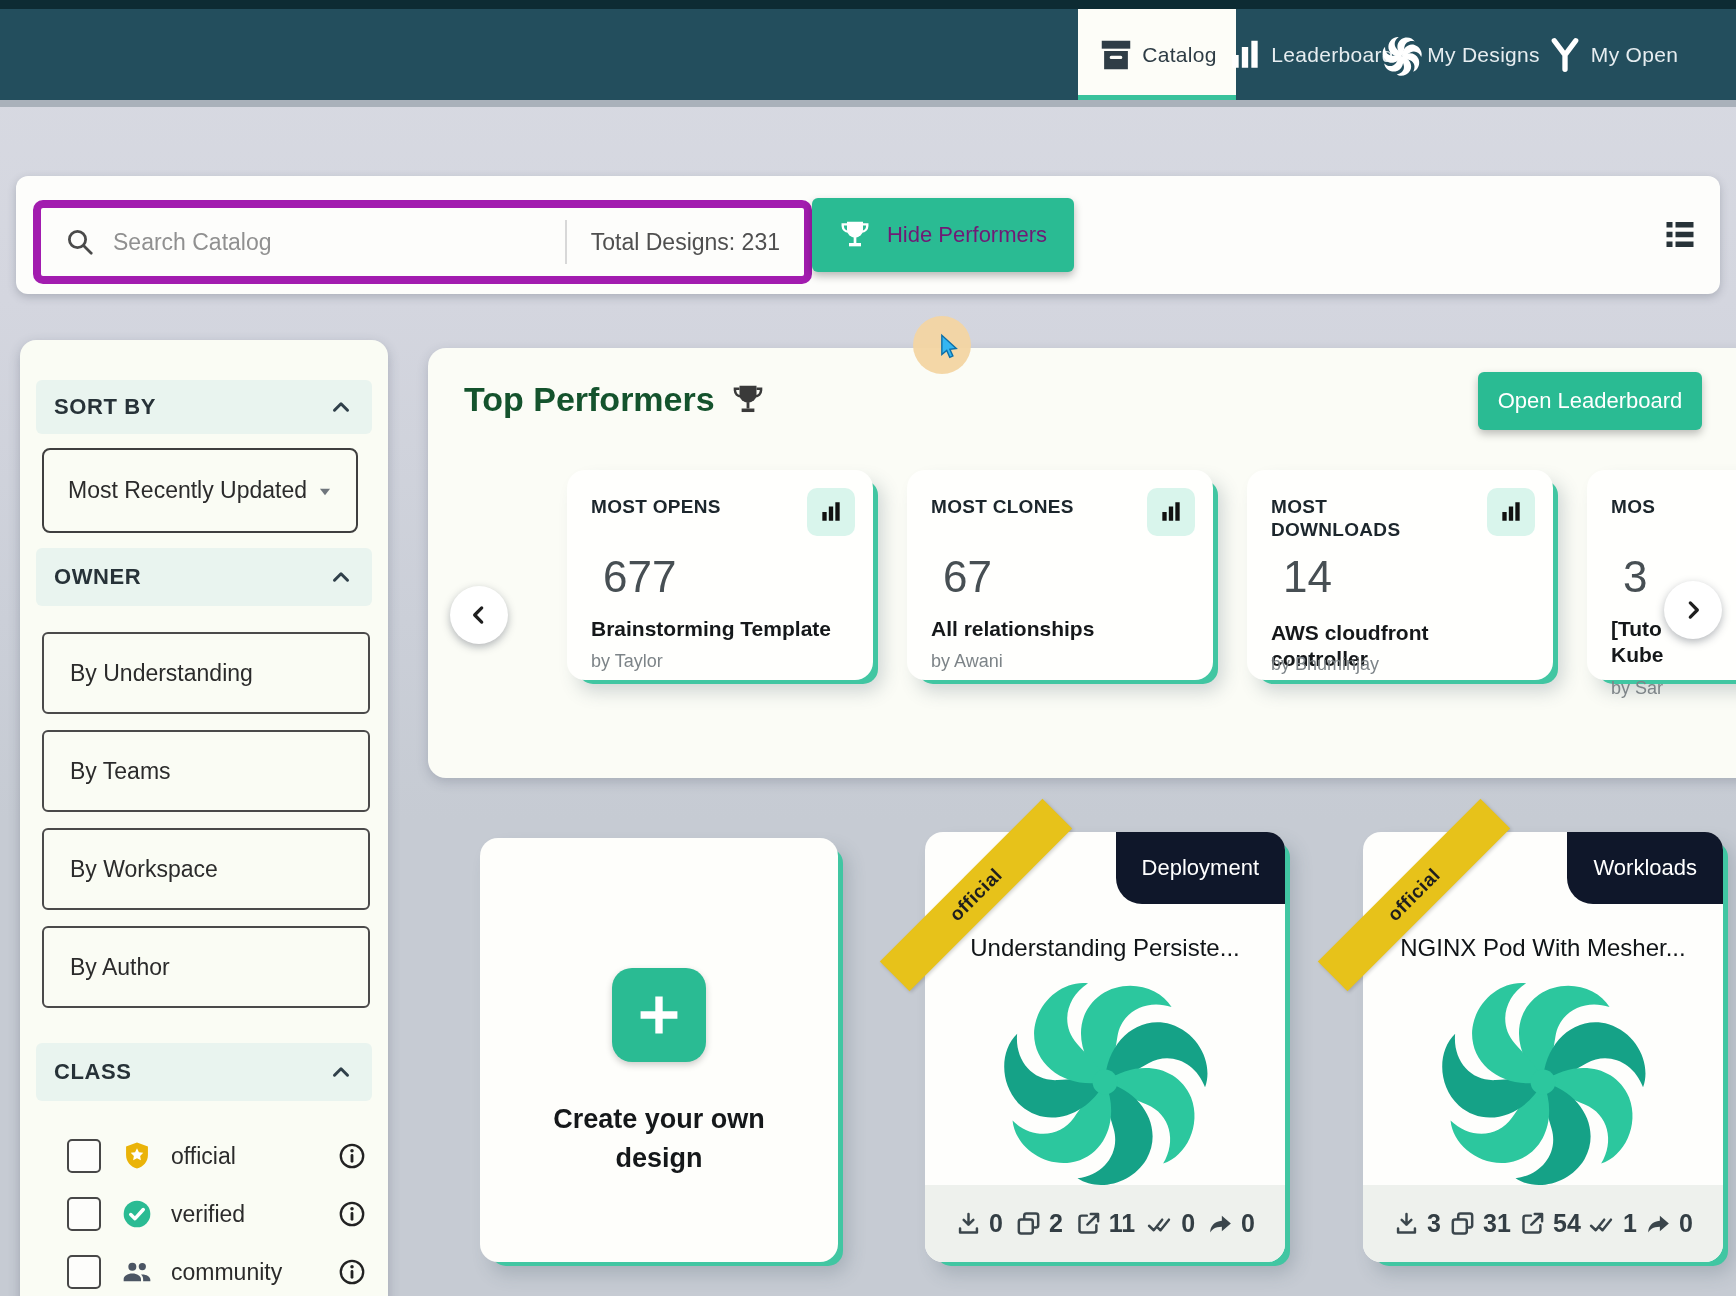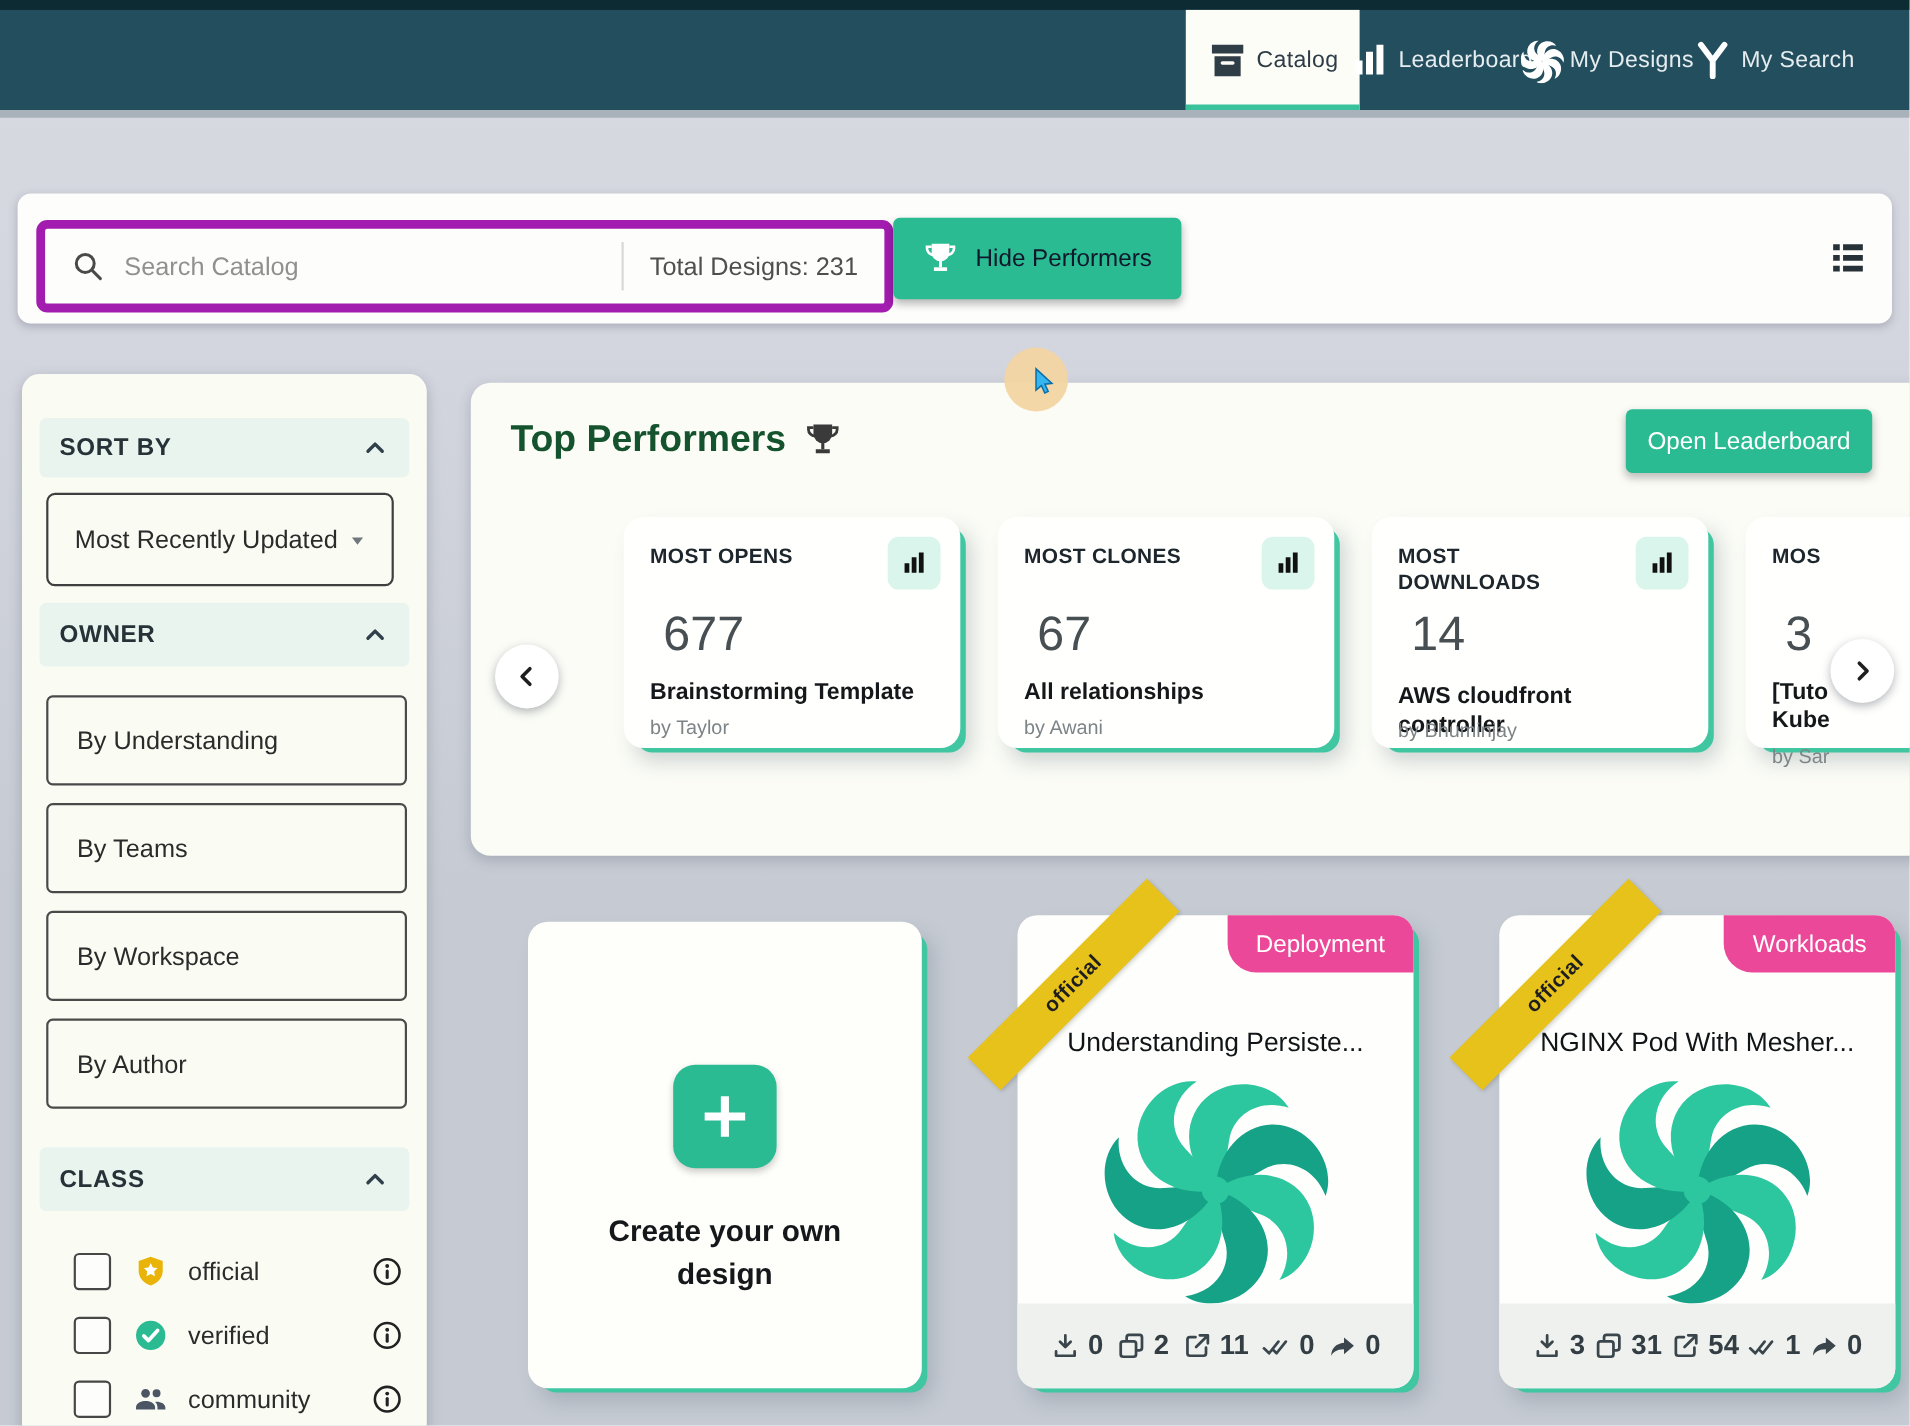--- a/index.html
+++ b/index.html
@@ -25,21 +25,21 @@
   .nav-icon{width:38px;height:38px;color:#ffffff}
   .tab.active .nav-icon{color:#2f3d46}
   
   .toolbar{position:absolute;left:16px;top:176px;width:1704px;height:118px;background:#fdfdfb;border-radius:12px;box-shadow:0 3px 8px rgba(50,60,75,.25)}
   .search-box{position:absolute;left:17px;top:24px;width:763px;height:68px;border:8px solid #a21caf;border-radius:10px;display:flex;align-items:center;background:#fdfdfb}
   .search-icon{width:30px;height:30px;color:#4a4a4a;margin:0 16px 0 24px;flex:none}
   .search-input{flex:1;border:none;outline:none;background:transparent;font-family:"Liberation Sans",sans-serif;font-size:23px;color:#333}
   .search-input::placeholder{color:#909090}
   .search-divider{width:2px;height:44px;background:#d8d8d8;flex:none}
   .total-designs{flex:none;font-size:23px;color:#4f4f4f;padding:0 24px;white-space:nowrap}
-  .hide-btn{position:absolute;left:796px;top:22px;width:262px;height:74px;background:#2abb93;border-radius:6px;display:flex;align-items:center;justify-content:center;gap:16px;color:#0f172a;box-shadow:0 4px 8px rgba(0,0,0,.28);cursor:pointer}
+  .hide-btn{position:absolute;left:796px;top:22px;width:262px;height:74px;background:#2abb93;border-radius:6px;display:flex;align-items:center;justify-content:center;gap:16px;color:#701a75;box-shadow:0 4px 8px rgba(0,0,0,.28);cursor:pointer}
   .hide-btn .btn-label{font-size:22px}
   .trophy-white{width:32px;height:32px;color:#fff}
   .list-icon{position:absolute;left:1646px;top:40px;width:36px;height:36px;color:#273238;cursor:pointer}
   
   .sidebar{position:absolute;left:20px;top:340px;width:368px;height:1010px;background:#fafcf4;border-radius:16px;box-shadow:0 4px 12px rgba(55,65,85,.28)}
   .side-header{position:absolute;left:16px;width:336px;background:#e9f4ef;border-radius:6px;display:flex;align-items:center;justify-content:space-between;padding:4px 18px;box-sizing:border-box;cursor:pointer}
   .side-header .hd{font-size:22px;font-weight:700;color:#273238;letter-spacing:.6px}
   .chev-up{width:26px;height:26px;color:#30404a}
   .hd-sort{top:40px;height:54px}
   .hd-owner{top:208px;height:58px}
@@ -80,21 +80,21 @@
   .cursor-blob{position:absolute;left:913px;top:316px;width:58px;height:58px;border-radius:50%;background:#f3d5a2;opacity:.95;z-index:40}
   .cursor{position:absolute;left:936px;top:333px;width:28px;height:28px;z-index:41}
   
   .create-card{position:absolute;left:480px;top:838px;width:358px;height:424px;background:#fefefb;border-radius:18px;box-shadow:8px 7px 0 -3px #41c6a2,10px 12px 18px rgba(60,80,95,.22);cursor:pointer}
   .plus-btn{position:absolute;left:50%;top:130px;transform:translateX(-50%);width:94px;height:94px;background:#2abb93;border-radius:20px;display:flex;align-items:center;justify-content:center;box-shadow:0 3px 7px rgba(0,0,0,.2)}
   .plus-btn svg{width:52px;height:52px;color:#fff}
   .create-label{position:absolute;left:50%;top:262px;transform:translateX(-50%);width:250px;text-align:center;font-size:27px;font-weight:600;color:#15181a;line-height:1.45}
   .design-card{position:absolute;top:832px;width:360px;height:430px;background:#fefefc;border-radius:18px;box-shadow:8px 7px 0 -3px #41c6a2,10px 12px 18px rgba(60,80,95,.22)}
   .dc-0{left:925px}.dc-1{left:1363px}
   .ribbon{position:absolute;left:-64px;top:42px;width:230px;height:42px;background:#e7c21a;transform:rotate(-45deg);display:flex;align-items:center;justify-content:center;font-size:19px;font-weight:700;color:#1e1e1e;letter-spacing:.5px;box-shadow:0 2px 4px rgba(0,0,0,.18);z-index:3}
-  .corner-tag{position:absolute;right:0;top:0;height:44px;padding:4px 26px;background:#ec4899;color:#fff;font-size:22px;display:flex;align-items:center;border-radius:0 18px 0 26px;z-index:2}
+  .corner-tag{position:absolute;right:0;top:0;height:44px;padding:14px 26px;background:#0f172a;color:#fff;font-size:22px;display:flex;align-items:center;border-radius:0 18px 0 26px;z-index:2}
   .dc-title{position:absolute;left:5%;top:102px;width:90%;text-align:center;font-size:24px;font-weight:400;color:#101417;white-space:nowrap;overflow:hidden}
   .dc-logo{position:absolute;left:50%;top:146px;transform:translateX(-50%);width:208px;height:208px}
   .dc-footer{position:absolute;left:0;right:0;bottom:0;height:77px;background:#eef1ed;border-radius:0 0 18px 18px;display:flex;align-items:center;justify-content:space-between;padding:0 30px;box-sizing:border-box}
   .stat{display:flex;align-items:center;gap:7px}
   .stat svg{width:27px;height:27px;color:#3b464c}
   .stat .stat-value{font-size:25px;font-weight:600;color:#333e44}
 </style>
 </head>
 <body>
 
@@ -226,21 +226,21 @@
       </span>
     <span class="tab-label">My Designs</span>
   </div>
 
   <div class="tab tab-myviews">
     <span class="nav-icon">
         <svg width="38" height="38">
           <use href="#i-y"></use>
         </svg>
       </span>
-    <span class="tab-label">My Search</span>
+    <span class="tab-label">My Open</span>
   </div>
 
   <div class="tab tab-m">
     <span class="tab-label">M</span>
   </div>
 </div>
 <div class="under-nav"></div>
 
 <div class="toolbar">
   <div class="search-box">

